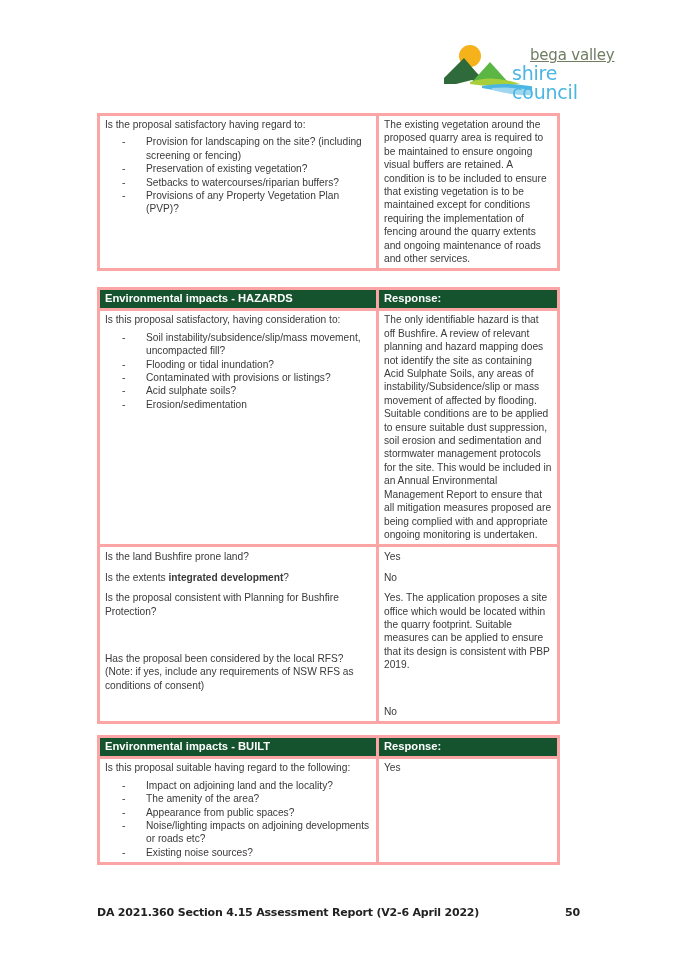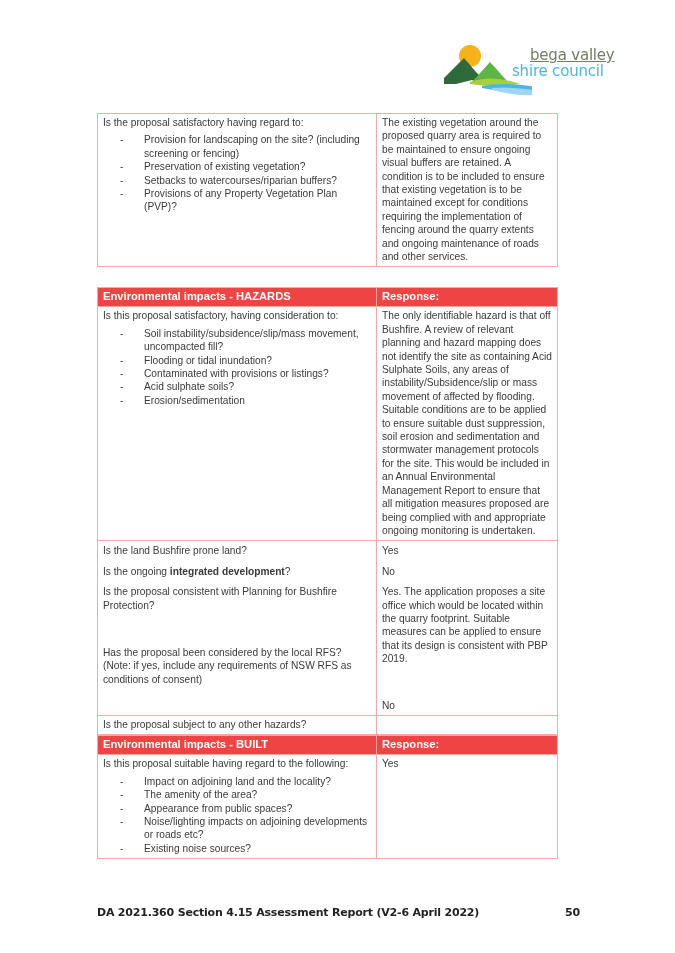--- a/index.html
+++ b/index.html
@@ -1,24 +1,24 @@
 <!DOCTYPE html>
 <html><head>
 <meta charset="utf-8">
 <style>
   html, body { margin:0; padding:0; background:#ffffff; }
   body { width:675px; height:953px; position:relative; font-family:"Liberation Sans", sans-serif; color:#3a3a3a; overflow:hidden; }
   .logo { position:absolute; left:442px; top:38px; width:185px; height:60px; }
   .logo-text1 { position:absolute; left:88px; top:10px; font-size:15px; color:#6f7d62; letter-spacing:-0.2px; font-family:"DejaVu Sans", sans-serif; line-height:1;text-decoration:underline; }
-  .logo-text2 { position:absolute; left:70px; top:26px; font-size:15px; color:#4bb6e3; letter-spacing:-0.2px; font-family:"DejaVu Sans", sans-serif; line-height:1; }
+  .logo-text2 { position:absolute; left:70px; top:26px; font-size:19px; color:#4bb6e3; letter-spacing:-0.2px; font-family:"DejaVu Sans", sans-serif; line-height:1; }
   table.t { position:absolute; left:97px; border-collapse:collapse; font-size:10.2px; line-height:13.4px; table-layout:fixed; }
-  table.t td { border:1px solid #fca5a5; vertical-align:top; padding:2px 5px 3px 5px; }
+  table.t td { border:3px solid #fca5a5; vertical-align:top; padding:2px 5px 3px 5px; }
   .c1 { width:279px; }
   .c2 { width:181px; }
-  .hdr td { background:#ef4444; color:#ffffff; font-weight:bold; font-size:11.2px; padding:3px 5px 3px 5px; border-color:#555; }
+  .hdr td { background:#14532d; color:#ffffff; font-weight:bold; font-size:11.2px; padding:3px 5px 3px 5px; border-color:#555; }
   ul.d { list-style:none; margin:4px 0 0 0; padding:0; }
   ul.d li { position:relative; padding-left:41px; }
   ul.d li:before { content:"-"; position:absolute; left:17px; }
   .bold { font-weight:bold;text-align:center; }
   .q { margin-bottom:7px; }
   .footer { position:absolute; left:97px; top:906px; width:483px; font-size:11px; font-weight:bold; color:#222; font-family:"DejaVu Sans", sans-serif; letter-spacing:-0.2px; }
   .footer .pg { position:absolute; right:0; top:0; }
 </style>
 </head>
 <body>
@@ -76,34 +76,30 @@
         <li>Contaminated with provisions or listings?</li>
         <li>Acid sulphate soils?</li>
         <li>Erosion/sedimentation</li>
       </ul>
     </td>
     <td>The only identifiable hazard is that off Bushfire. A review of relevant planning and hazard mapping does not identify the site as containing Acid Sulphate Soils, any areas of instability/Subsidence/slip or mass movement of affected by flooding. Suitable conditions are to be applied to ensure suitable dust suppression, soil erosion and sedimentation and stormwater management protocols for the site. This would be included in an Annual Environmental Management Report to ensure that all mitigation measures proposed are being complied with and appropriate ongoing monitoring is undertaken.</td>
   </tr>
   <tr>
     <td style="padding-top:3px;">
       <div class="q">Is the land Bushfire prone land?</div>
-      <div class="q"><span>Is the ongoing </span><span class="bold">integrated development</span><span>?</span></div>
+      <div class="q"><span>Is the extents </span><span class="bold">integrated development</span><span>?</span></div>
       <div class="q" style="margin-bottom:34px;">Is the proposal consistent with Planning for Bushfire Protection?</div>
       <div style="margin-bottom:2px;">Has the proposal been considered by the local RFS? (Note: if yes, include any requirements of NSW RFS as conditions of consent)</div>
     </td>
     <td style="padding-top:3px;">
       <div class="q">Yes</div>
       <div class="q">No</div>
       <div style="margin-bottom:33px;">Yes. The application proposes a site office which would be located within the quarry footprint. Suitable measures can be applied to ensure that its design is consistent with PBP 2019.</div>
       <div>No</div>
     </td>
-  </tr>
-  <tr>
-    <td>Is the proposal subject to any other hazards?</td>
-    <td></td>
   </tr>
 </tbody>
   </table>
 
 <table class="t" style="top:735px;padding-left:12px;">
   <colgroup>
       <col class="c1">
       <col class="c2">
     </colgroup>
   <tbody>

